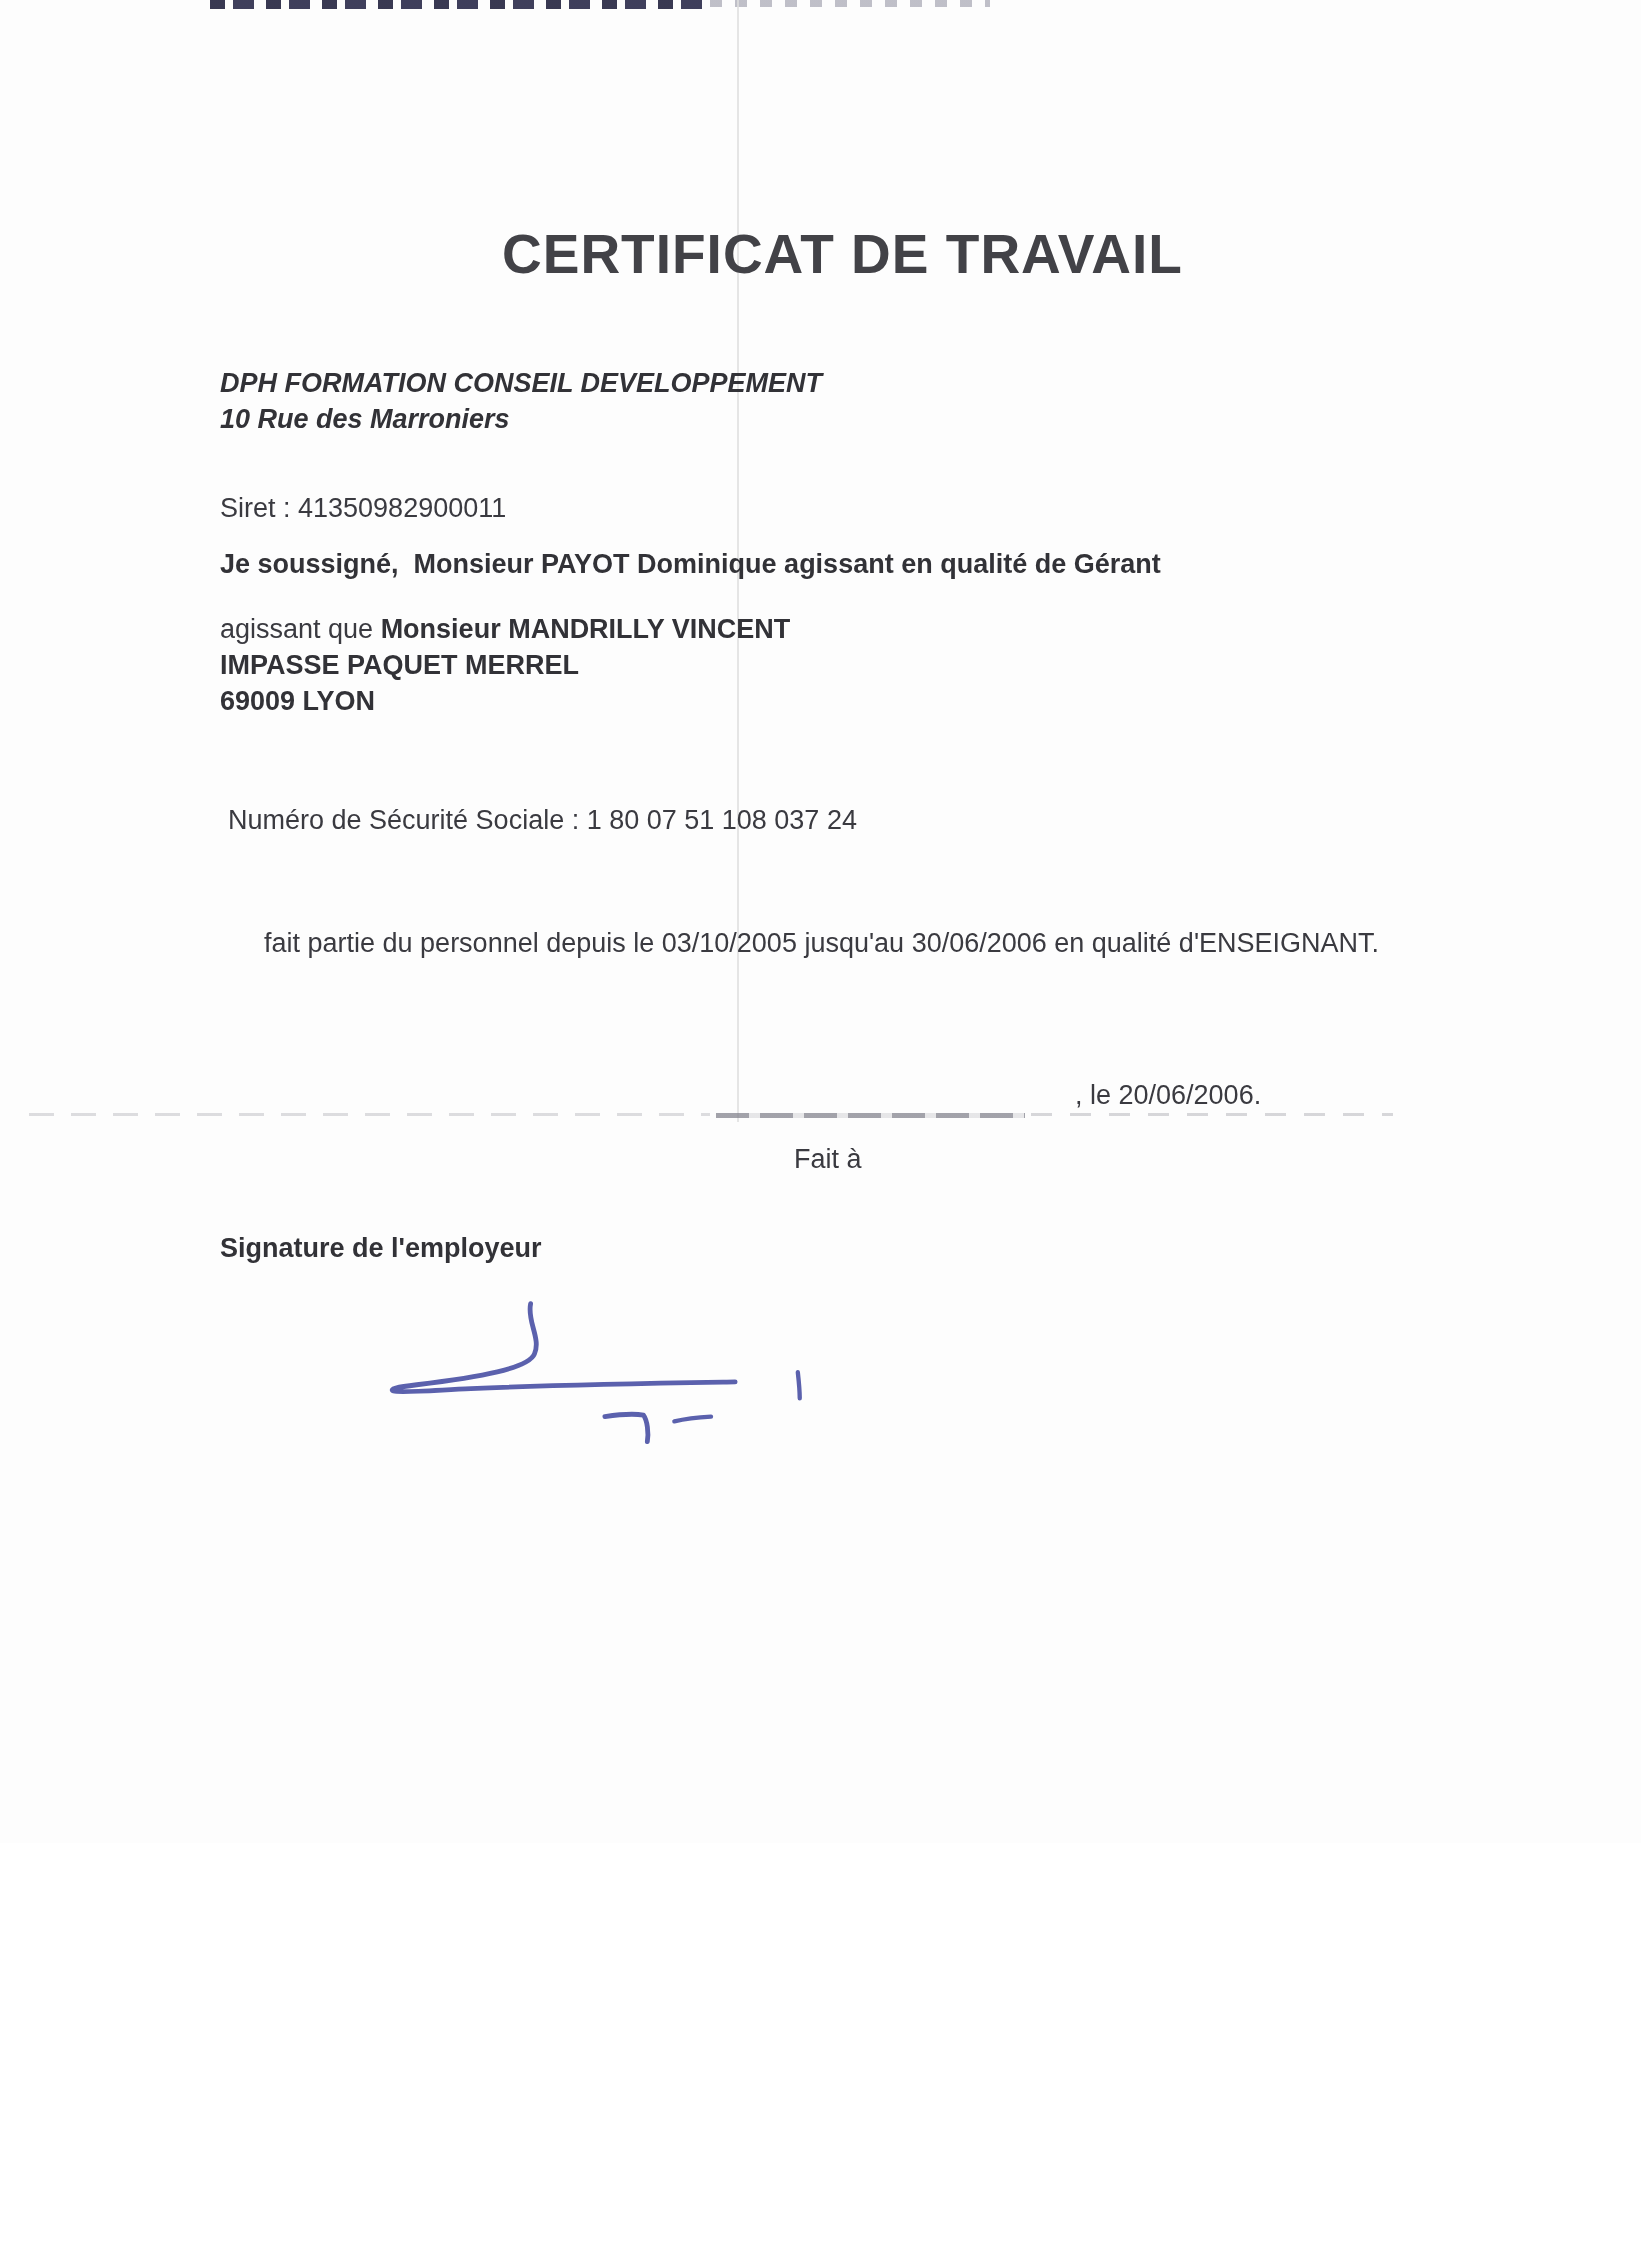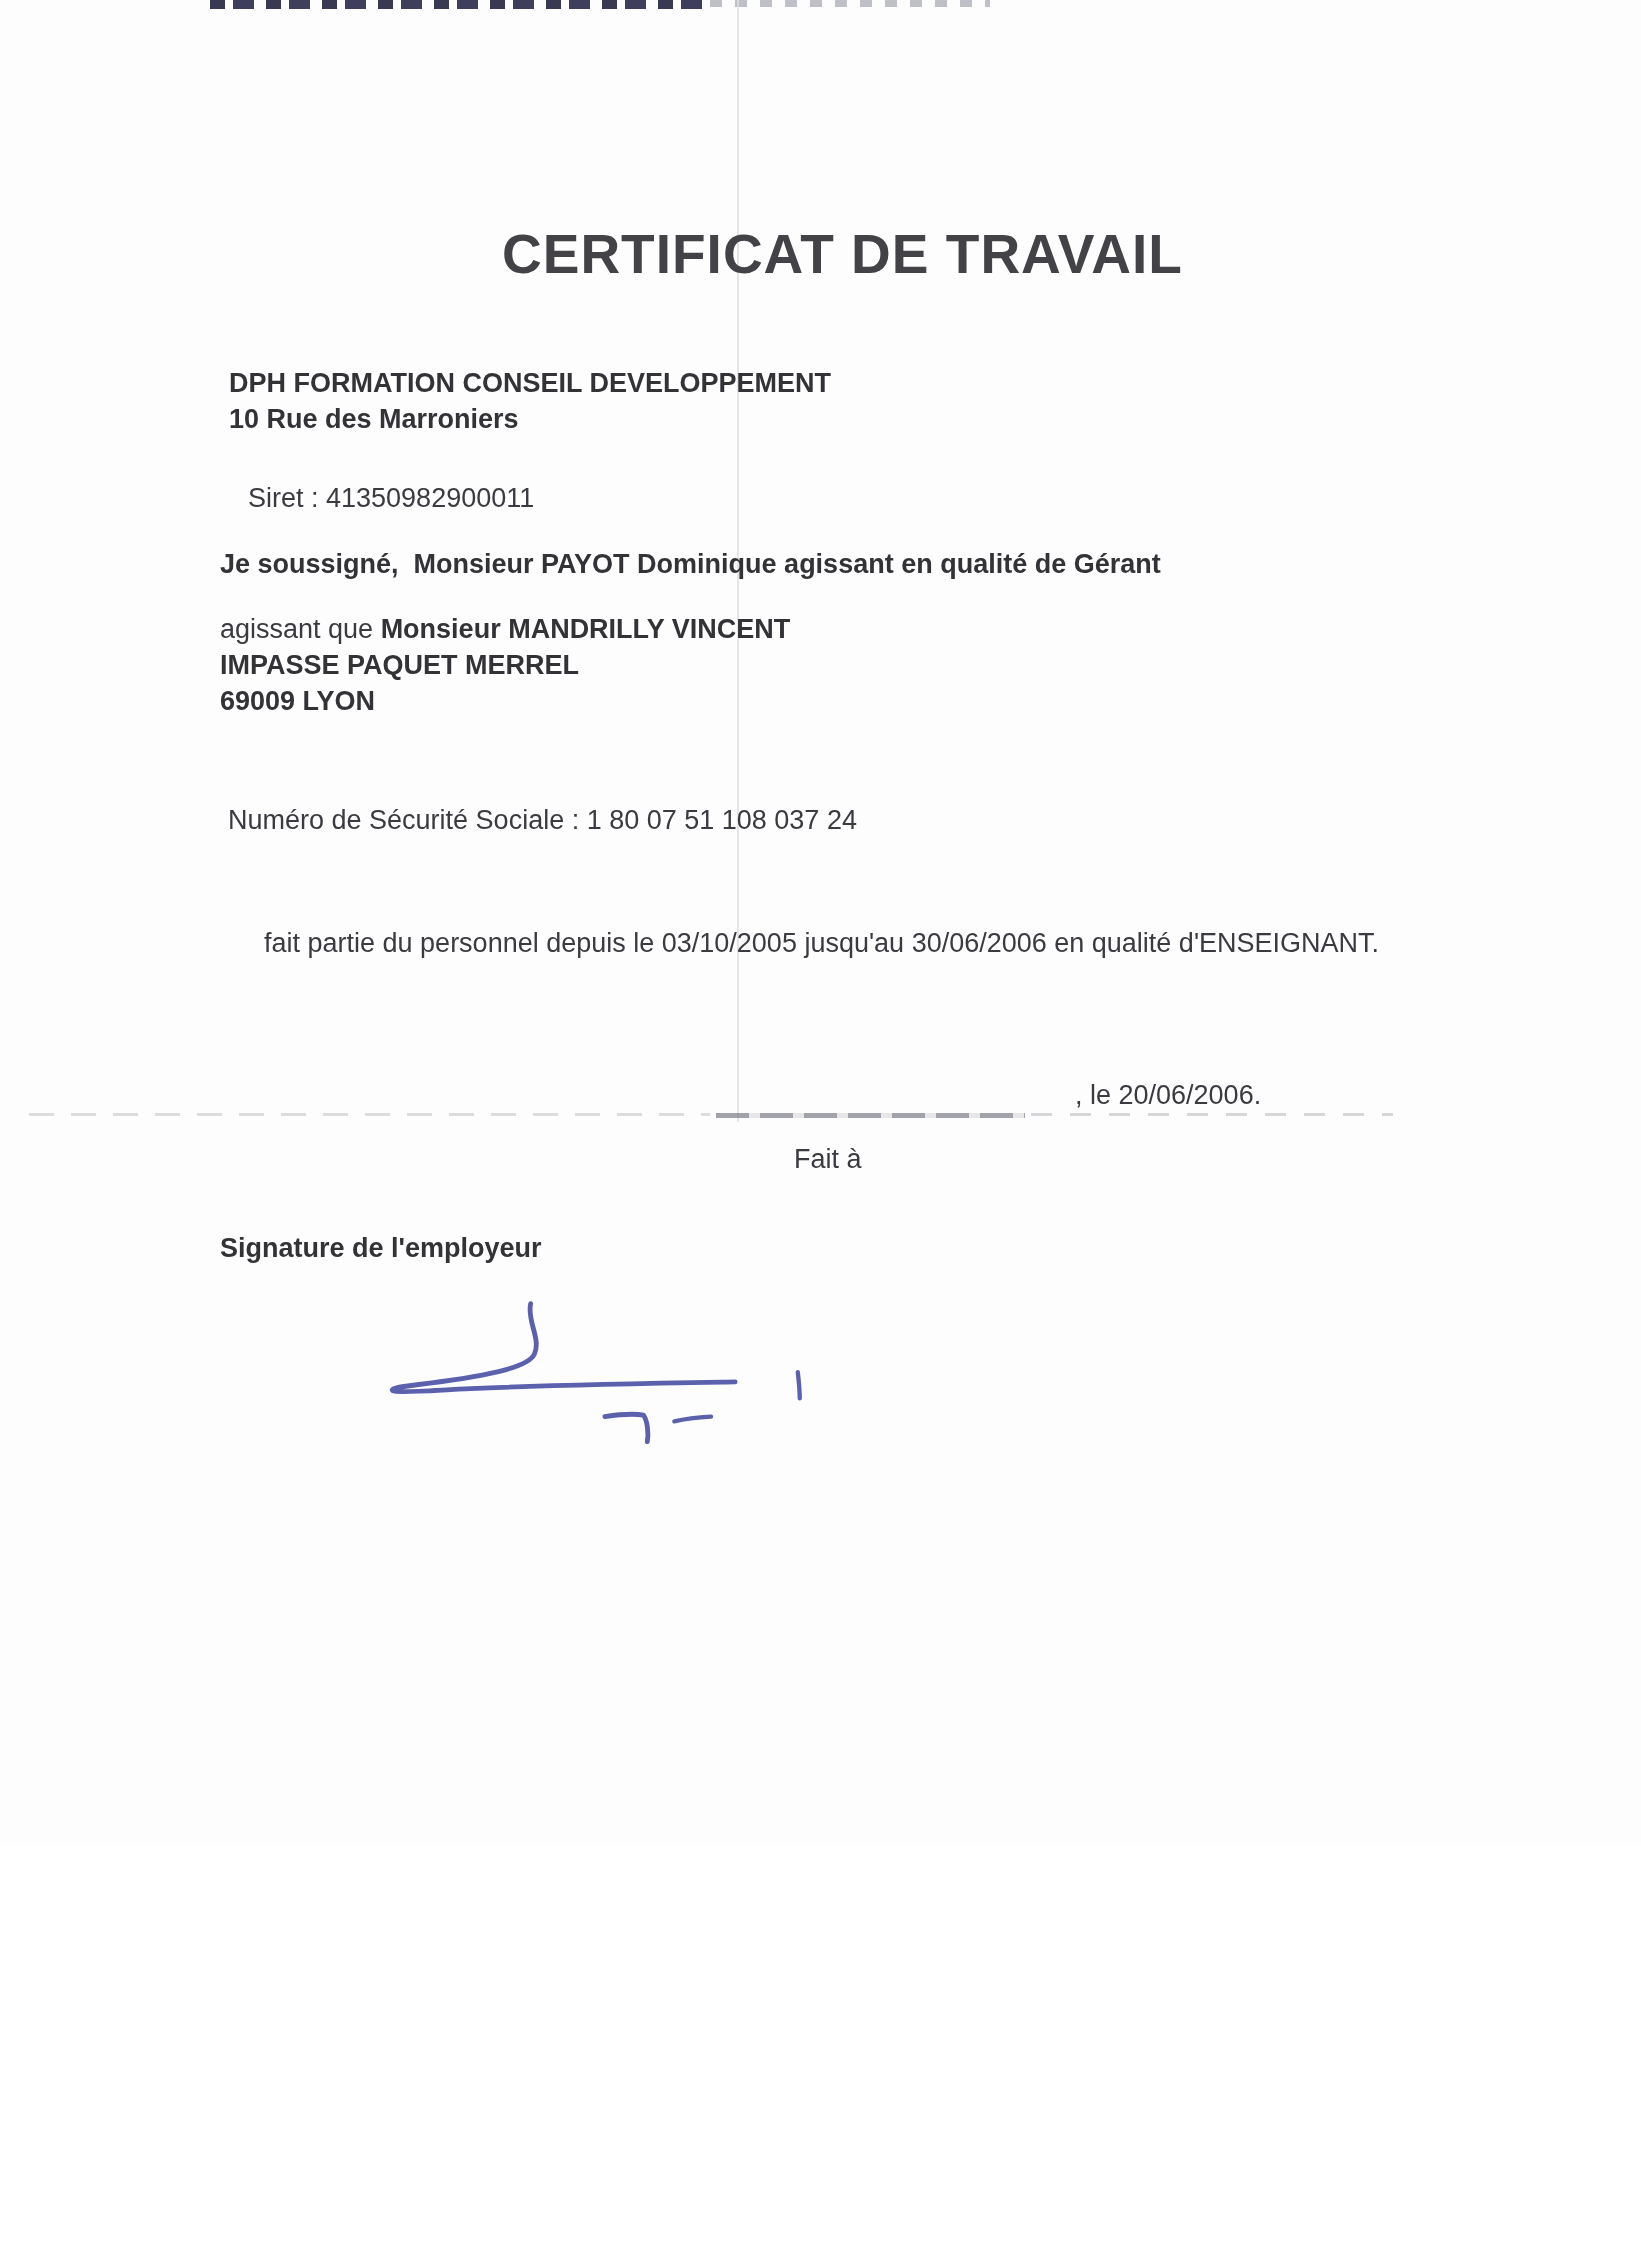--- a/index.html
+++ b/index.html
@@ -26,22 +26,22 @@
     font-size: 55px;
     font-weight: bold;
     letter-spacing: 1px;
     color: #424247;
     white-space: nowrap;
   }
   .bold-line { font-weight: bold; color: #323237; }
   .reg-line  { font-weight: normal; color: #3a3a40; }
   .fs-body   { font-size: 27px; line-height: 36px; }
 
-  .company-block { left: 229px; top: 365px; }
-  .siret-line    { left: 220px; top: 480px; margin-left: 28px; }
+  .company-block { left: 220px; top: 365px; font-style: italic; }
+  .siret-line    { left: 220px; top: 490px; }
   .attest-line   { left: 220px; top: 546px; white-space: pre-wrap; }
   .certify-block { left: 220px; top: 611px; }
   .ssn-line      { left: 228px; top: 802px; }
   .employ-line   { left: 220px; top: 925px; margin-left: 44px; }
   .faita-label   { left: 794px;  top: 1141px; }
   .date-text     { left: 1075px; top: 1077px; }
   .sig-label     { left: 220px; top: 1230px; }
 
   
   .signature-wrap { left: 384px; top: 1292px; width: 436px; height: 172px; }

